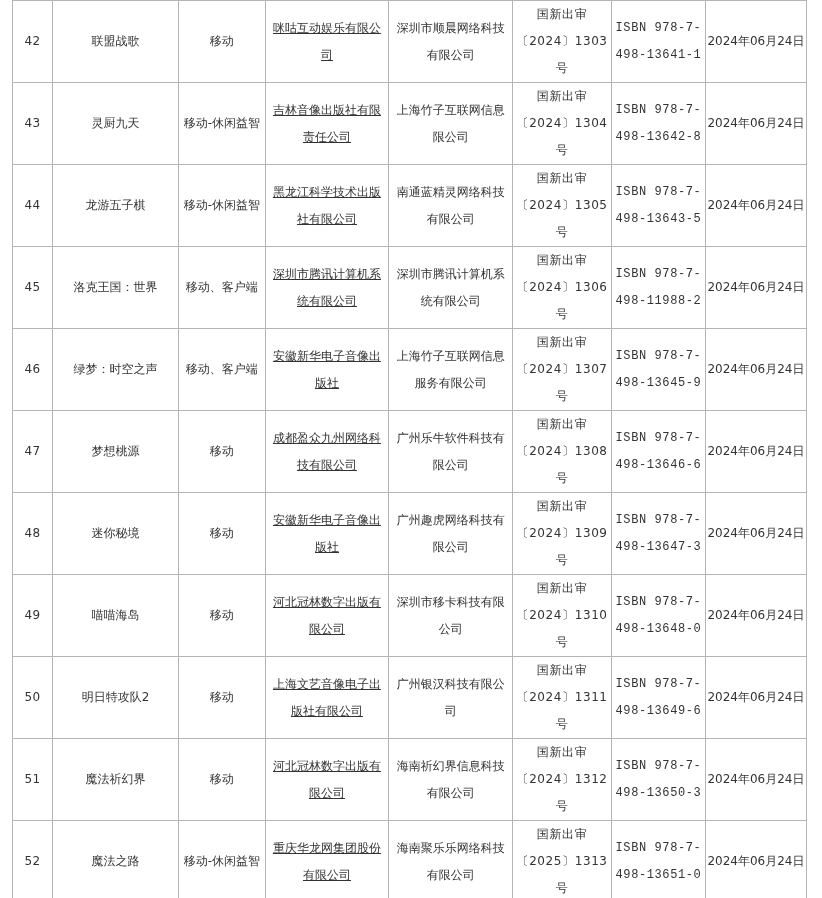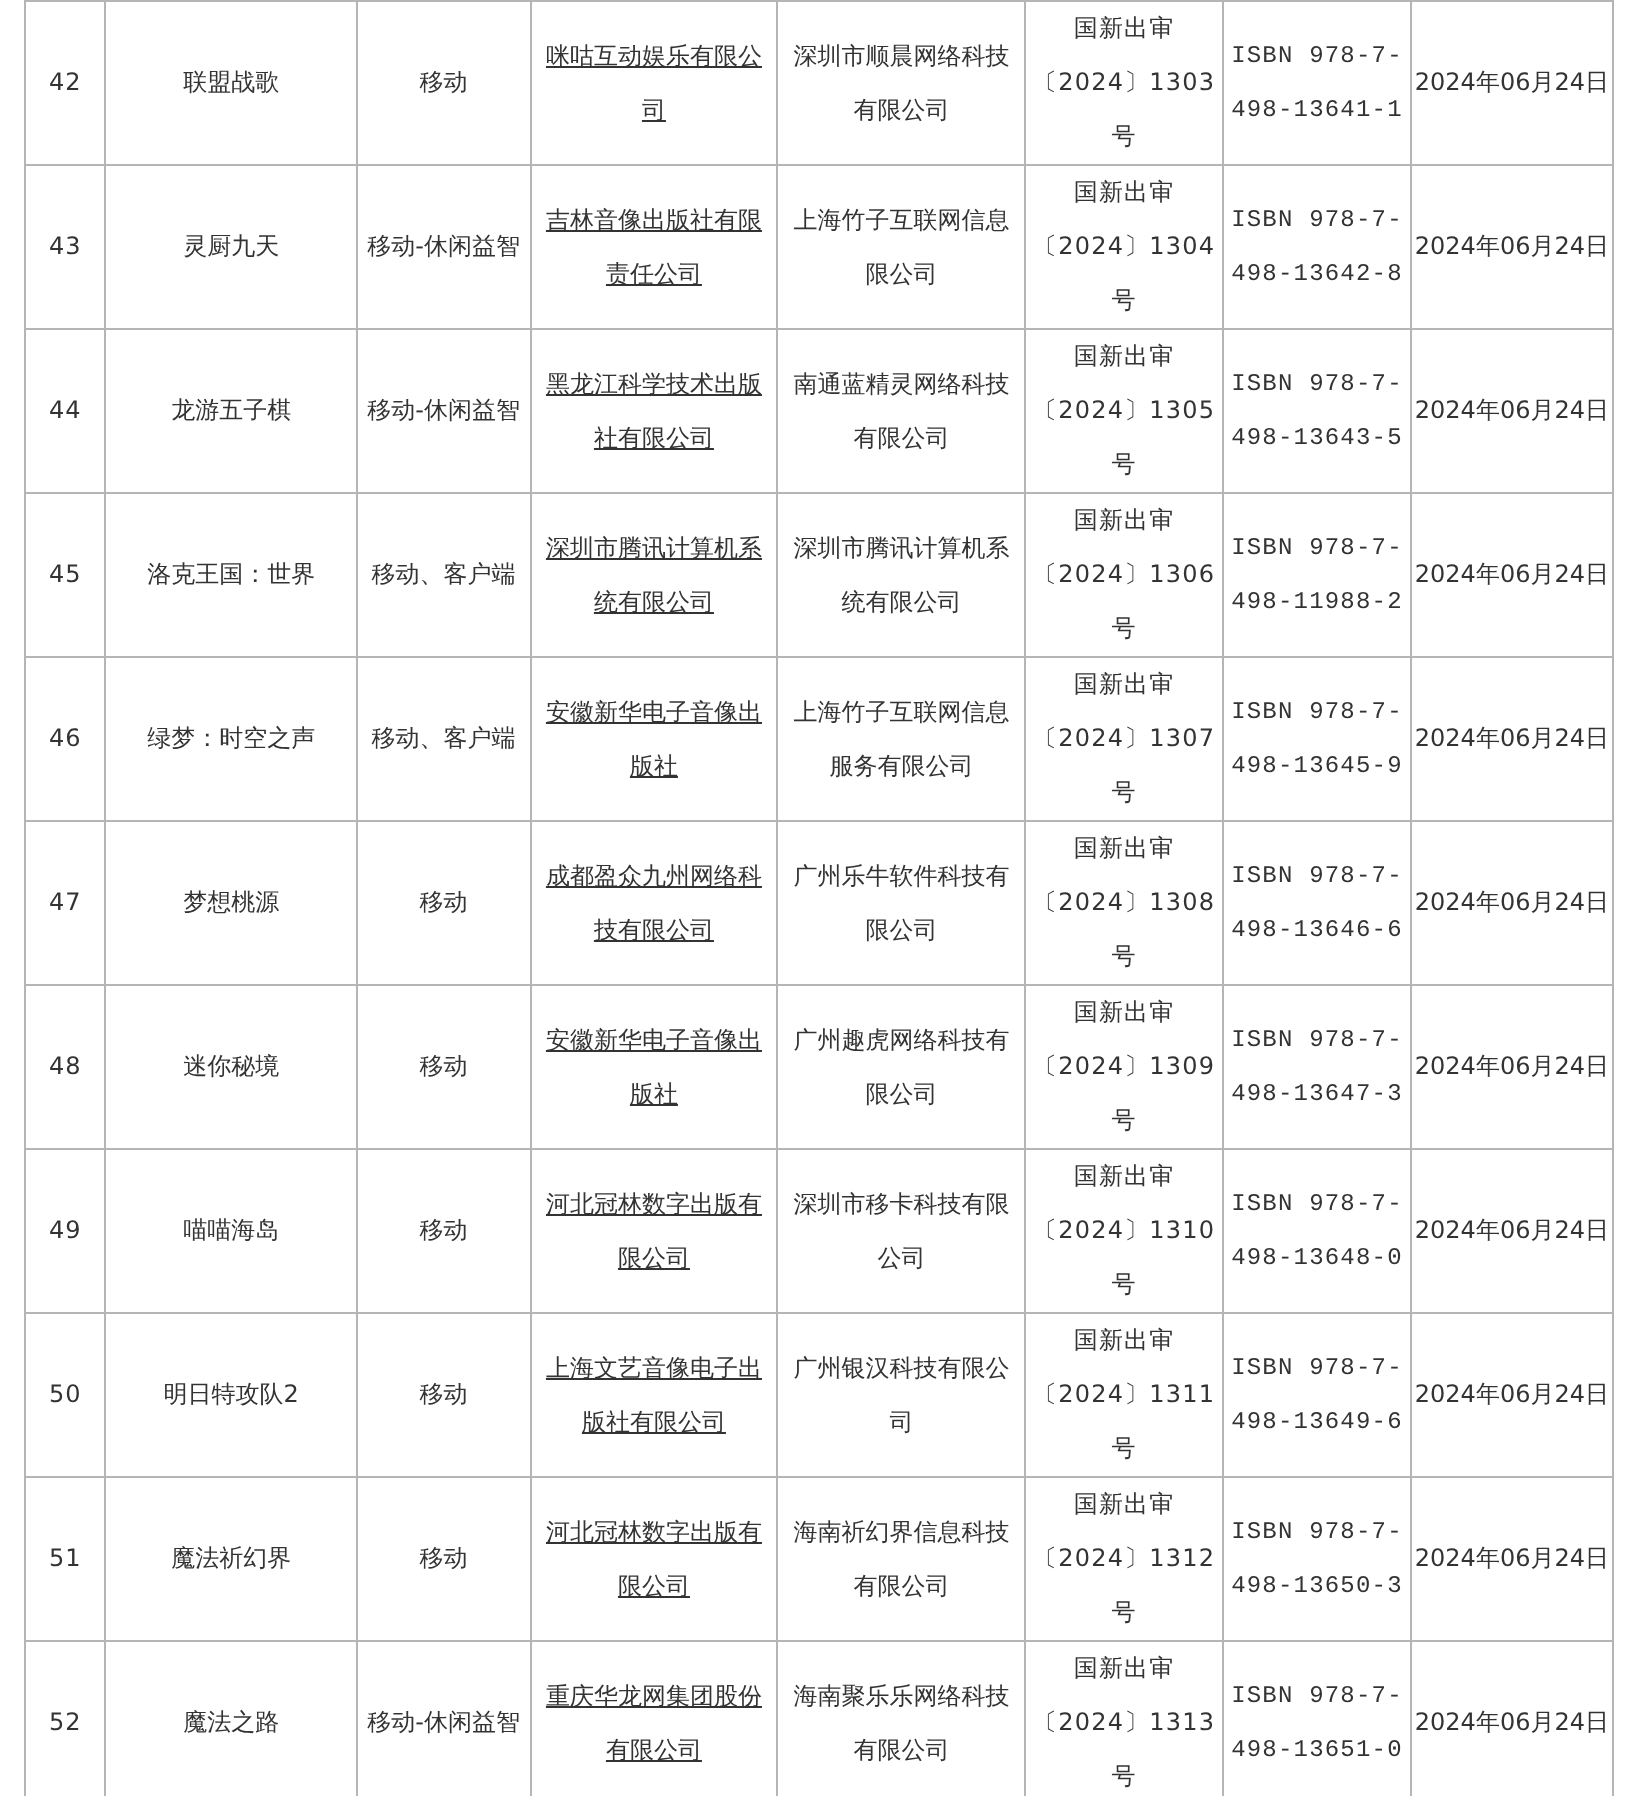--- a/index.html
+++ b/index.html
@@ -303,21 +303,21 @@
     <td class="col-pub">
       <span class="line">重庆华龙网集团股份</span>
       <span class="line">有限公司</span>
     </td>
     <td class="col-op">
       <span class="line">海南聚乐乐网络科技</span>
       <span class="line">有限公司</span>
     </td>
     <td class="col-approval">
       <span class="line">国新出审</span>
-      <span class="line">〔2024〕1313</span>
+      <span class="line">〔2025〕1313</span>
       <span class="line">号</span>
     </td>
     <td class="col-isbn">
       <span class="line">ISBN 978-7-</span>
       <span class="line">498-13651-0</span>
     </td>
     <td class="col-date"><span>2024年06月24日</span></td>
   </tr>
 </tbody>
   </table>

